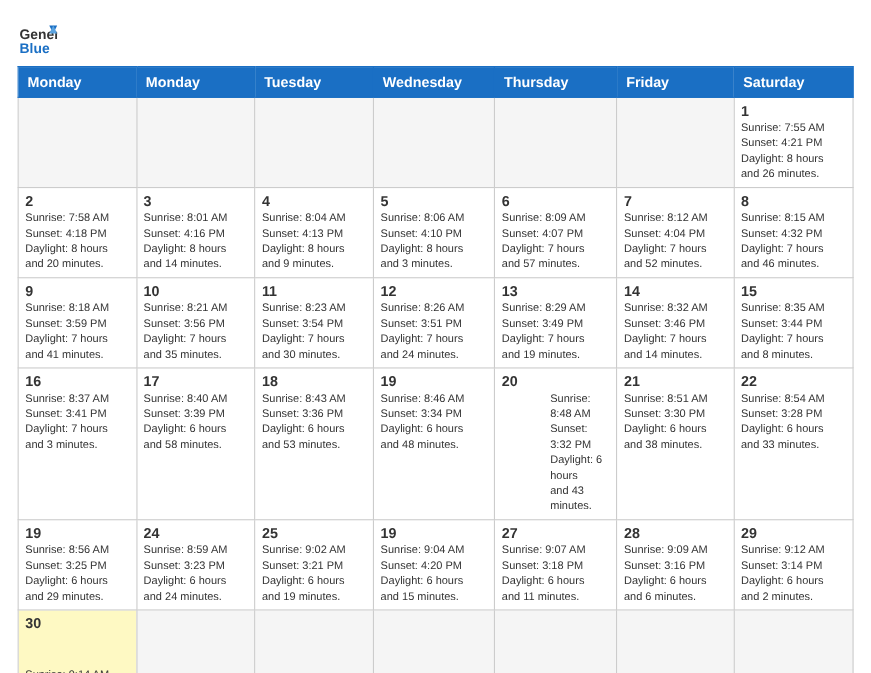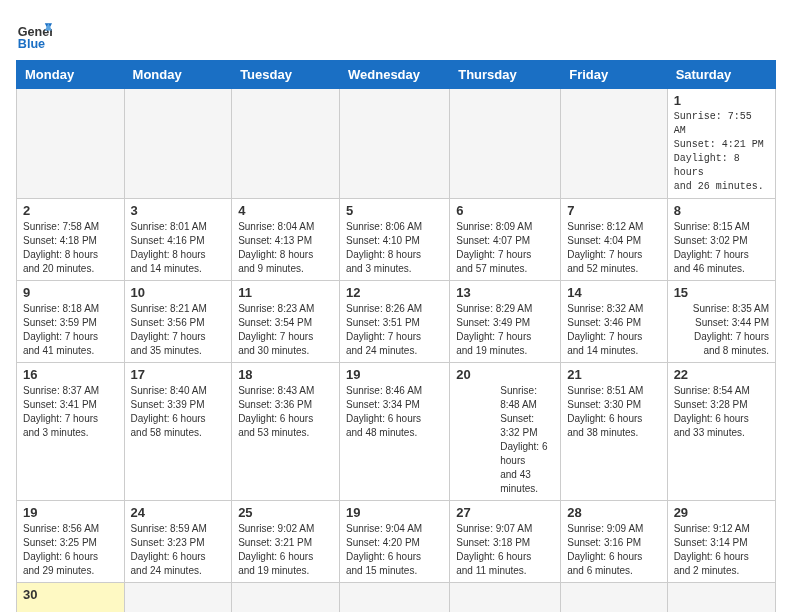--- a/index.html
+++ b/index.html
@@ -112,21 +112,21 @@
   <tbody id="calendar-body">
   <tr>
         <td class="empty"></td>
         <td class="empty"></td>
         <td class="empty"></td>
         <td class="empty"></td>
         <td class="empty"></td>
         <td class="empty"></td>
         <td>
           <span class="day-number">1</span>
-          <div class="day-info" style="white-space: pre-line; font-family: Liberation Mono, monospace;">Sunrise: 7:55 AM
+          <div class="day-info" style="white-space: pre-line;">Sunrise: 7:55 AM
 Sunset: 4:21 PM
 Daylight: 8 hours
 and 26 minutes.</div>
         </td>
       </tr>
       <tr>
         <td>
           <span class="day-number">2</span>
           <div class="day-info" style="white-space: pre-line;">Sunrise: 7:58 AM
 Sunset: 4:18 PM
@@ -164,21 +164,21 @@
         <td>
           <span class="day-number">7</span>
           <div class="day-info" style="white-space: pre-line;">Sunrise: 8:12 AM
 Sunset: 4:04 PM
 Daylight: 7 hours
 and 52 minutes.</div>
         </td>
         <td>
           <span class="day-number">8</span>
           <div class="day-info" style="white-space: pre-line;">Sunrise: 8:15 AM
-Sunset: 3:02 PM
+Sunset: 4:32 PM
 Daylight: 7 hours
 and 46 minutes.</div>
         </td>
       </tr>
       <tr>
         <td>
           <span class="day-number">9</span>
           <div class="day-info" style="white-space: pre-line;">Sunrise: 8:18 AM
 Sunset: 3:59 PM
 Daylight: 7 hours
@@ -214,21 +214,21 @@
         </td>
         <td>
           <span class="day-number">14</span>
           <div class="day-info" style="white-space: pre-line;">Sunrise: 8:32 AM
 Sunset: 3:46 PM
 Daylight: 7 hours
 and 14 minutes.</div>
         </td>
         <td>
           <span class="day-number">15</span>
-          <div class="day-info" style="white-space: pre-line; text-align: right;">Sunrise: 8:35 AM
+          <div class="day-info" style="white-space: pre-line;">Sunrise: 8:35 AM
 Sunset: 3:44 PM
 Daylight: 7 hours
 and 8 minutes.</div>
         </td>
       </tr>
       <tr>
         <td>
           <span class="day-number">16</span>
           <div class="day-info" style="white-space: pre-line;">Sunrise: 8:37 AM
 Sunset: 3:41 PM

